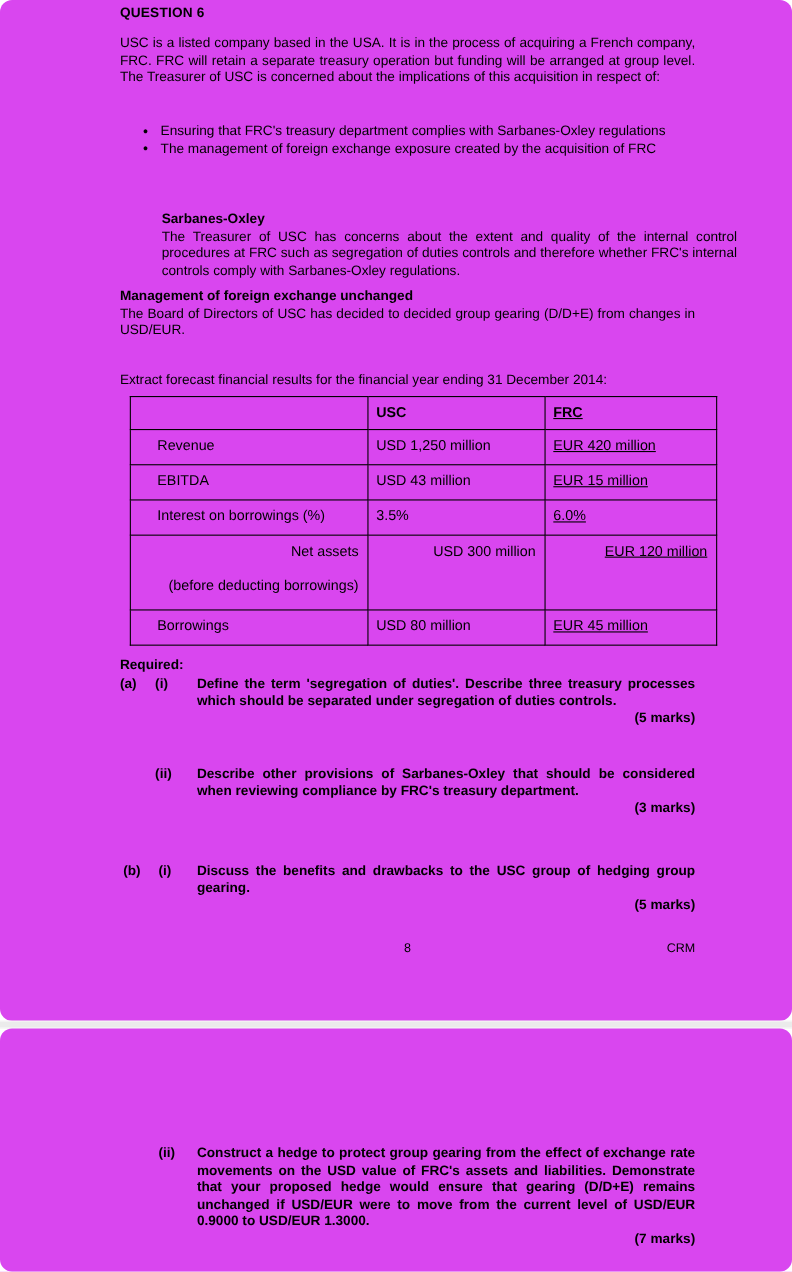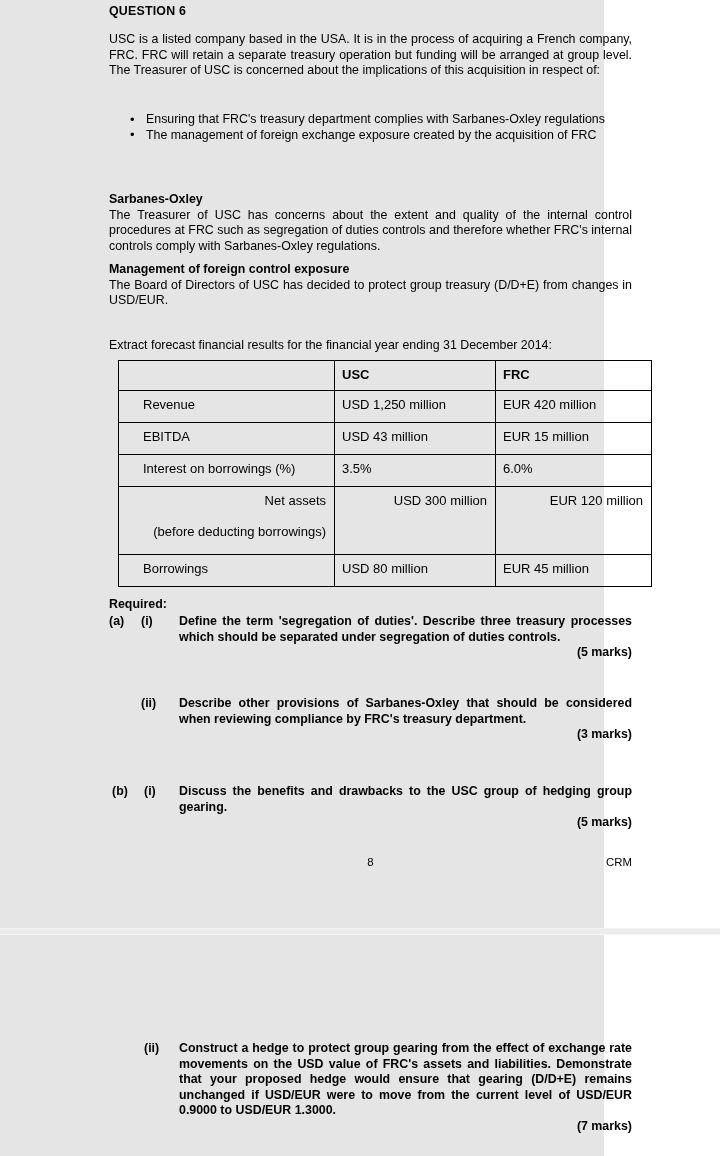--- a/index.html
+++ b/index.html
@@ -13,22 +13,23 @@
     height: 1156px;
     position: relative;
     font-family: "Liberation Sans", sans-serif;
     color: #000000;
     overflow: hidden;
   }
 
   .page {
     position: absolute;
     left: 0;
-    width: 604px;
-    background: #e5e5e5;
+    width: 720px;
+    background: #d946ef;
+    border-radius: 11px;
   }
   .page-one { top: 0; height: 928px; }
   .page-sep {
     position: absolute;
     top: 928px; left: 0;
     width: 720px; height: 7px;
     background: #ebebeb;
     border-top: 1px solid #f4f4f4;
     border-bottom: 1px solid #f7f7f7;
   }
@@ -96,21 +97,21 @@
     border: 1.3px solid #000;
     padding: 6px 8px 6px 7px;
     vertical-align: top;
     text-align: left;
     font-weight: normal;
     line-height: 15.5px;
   }
   table.fin th { font-weight: bold; }
   table.fin .c0 { width: 216px; padding-left: 24px; }
   table.fin .c1 { width: 161px; }
-  table.fin .c2 { width: 156px; }
+  table.fin .c2 { width: 156px; text-decoration: underline; }
   tr.r-head td, tr.r-head th { height: 30px; }
   tr.r-std td { height: 32px; }
   tr.r-tall td { height: 68px; text-align: right; }
   .cell-gap { display: block; height: 15px; }
 
   
   .req-head {
     font-size: 12.4px;
     font-weight: bold;
     margin: 0;
@@ -187,28 +188,28 @@
         <span class="bul">•</span>
         <span class="txt">Ensuring that FRC's treasury department complies with Sarbanes-Oxley regulations</span>
       </li>
       <li>
         <span class="bul">•</span>
         <span class="txt">The management of foreign exchange exposure created by the acquisition of FRC</span>
       </li>
     </ul>
   </div>
 
-  <div class="content" style="top:192px;">
+  <div class="content" style="top:192px;margin-left:38px;">
     <div class="sec-head">Sarbanes-Oxley</div>
     <p class="body">The Treasurer of USC has concerns about the extent and quality of the internal control procedures at FRC such as segregation of duties controls and therefore whether FRC's internal controls comply with Sarbanes-Oxley regulations.</p>
   </div>
 
   <div class="content" style="top:262px;">
-    <div class="sec-head">Management of foreign control exposure</div>
-    <p class="body">The Board of Directors of USC has decided to protect group treasury (D/D+E) from changes in USD/EUR.</p>
+    <div class="sec-head">Management of foreign exchange unchanged</div>
+    <p class="body">The Board of Directors of USC has decided to decided group gearing (D/D+E) from changes in USD/EUR.</p>
   </div>
 
   <div class="content" style="top:338px;">
     <p class="body nojust">Extract forecast financial results for the financial year ending 31 December 2014:</p>
   </div>
 
   <div style="position:absolute; left:118px; top:360px;">
     <table class="fin">
       <tbody>
         <tr class="r-head">

